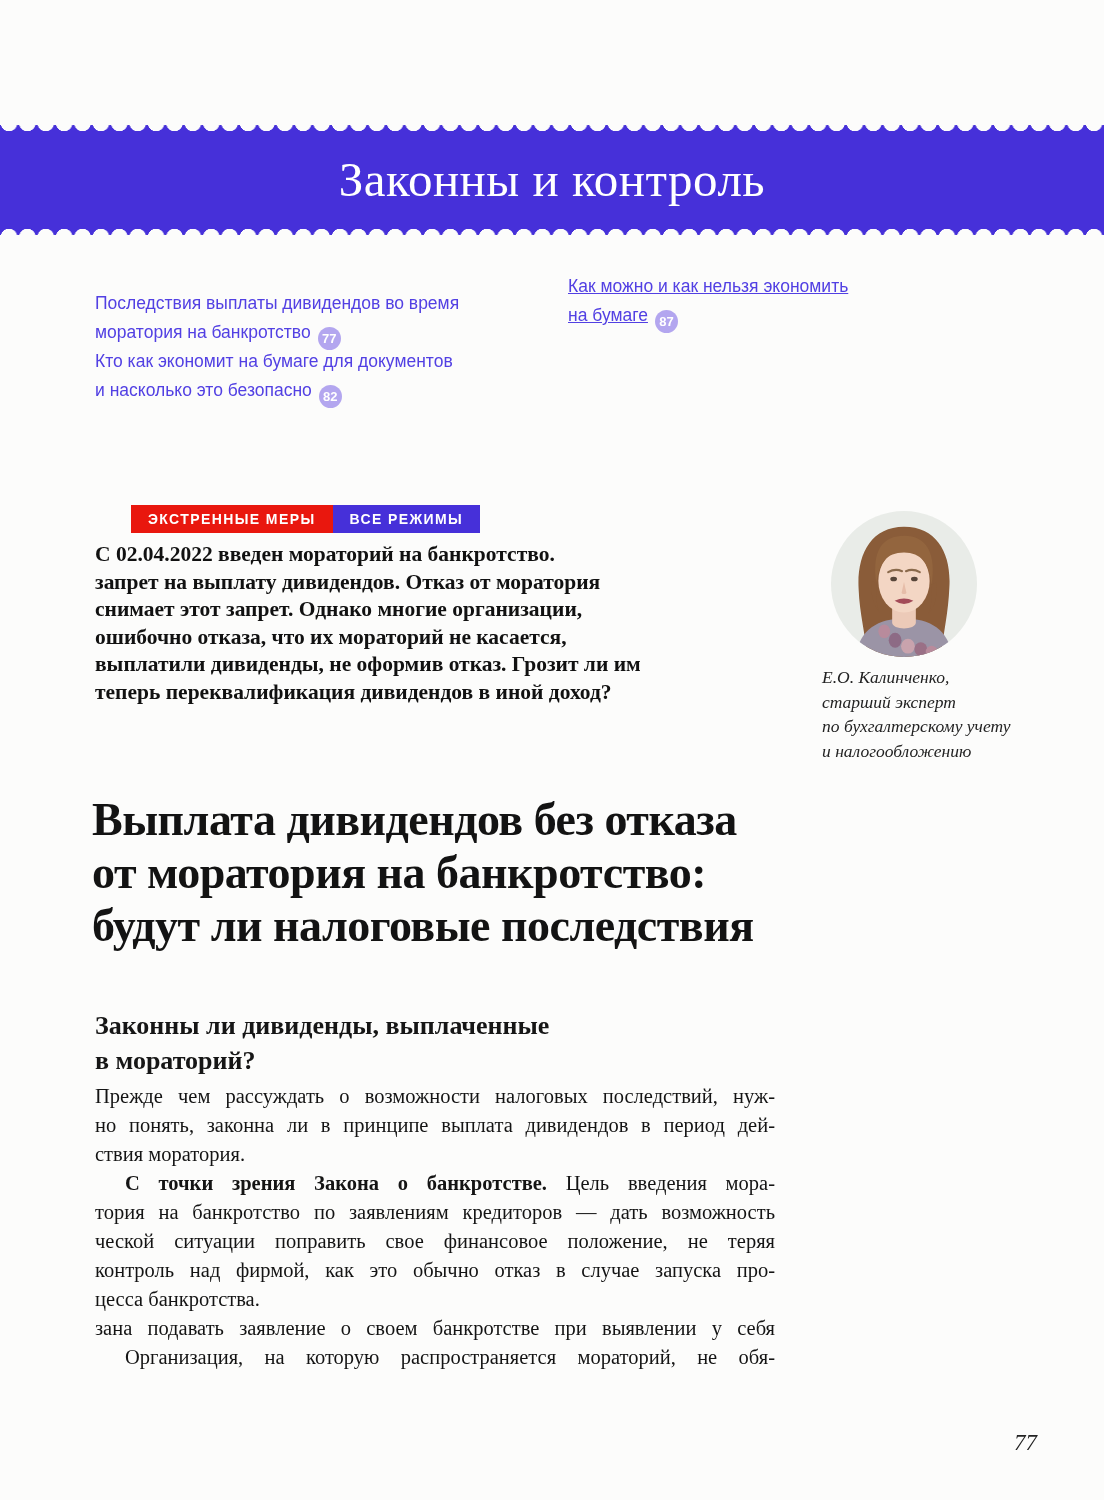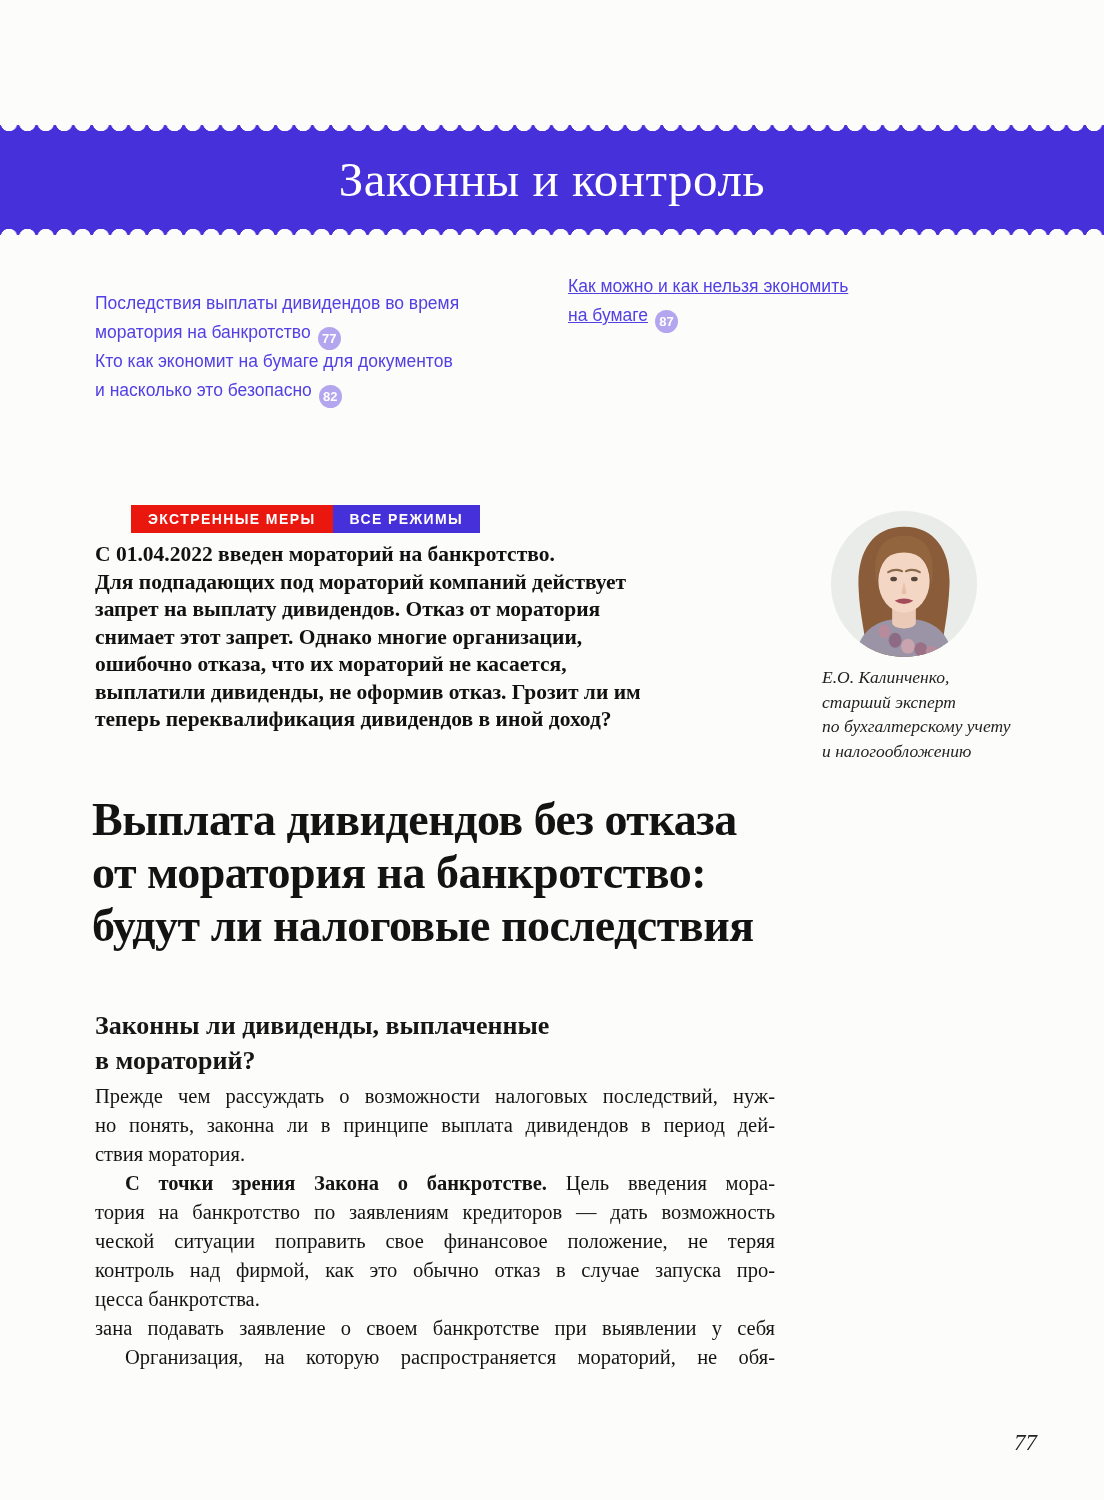--- a/index.html
+++ b/index.html
@@ -120,22 +120,21 @@
       <div class="toc-line"><span>Как можно и как нельзя экономить</span></div>
       <div class="toc-line"><span>на бумаге</span><span class="pgc" style="background: rgb(179, 166, 239);">87</span></div>
     </div>
 
   <div class="badges">
     <div class="badge red" style="background: rgb(233, 23, 14);">ЭКСТРЕННЫЕ МЕРЫ</div>
     <div class="badge blue" style="background: rgb(70, 48, 217);">ВСЕ РЕЖИМЫ</div>
   </div>
 
   <div class="lead">
-      <div>С 01.04.2022 введен мораторий на банкротство.</div>
-      <div>Для подпадающих под мораторий компаний действует</div>
+      <div>С 02.04.2022 введен мораторий на банкротство.</div>
       <div>запрет на выплату дивидендов. Отказ от моратория</div>
       <div>снимает этот запрет. Однако многие организации,</div>
       <div>ошибочно отказа, что их мораторий не касается,</div>
       <div>выплатили дивиденды, не оформив отказ. Грозит ли им</div>
       <div>теперь переквалификация дивидендов в иной доход?</div>
     </div>
 
   <div class="author">
     <div class="avatar">
       <svg width="148" height="148" viewBox="0 0 150 150" xmlns="http://www.w3.org/2000/svg">

